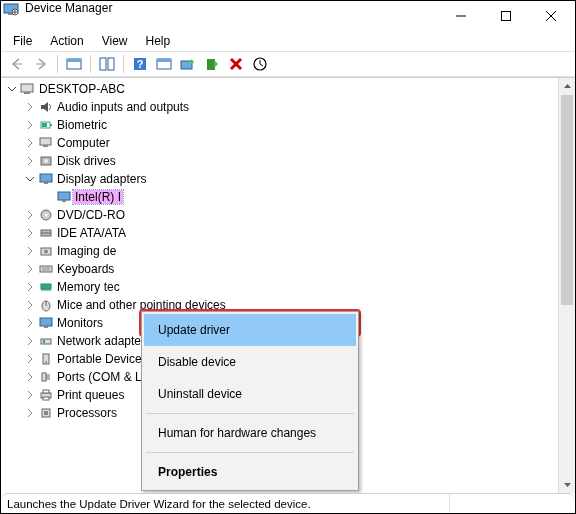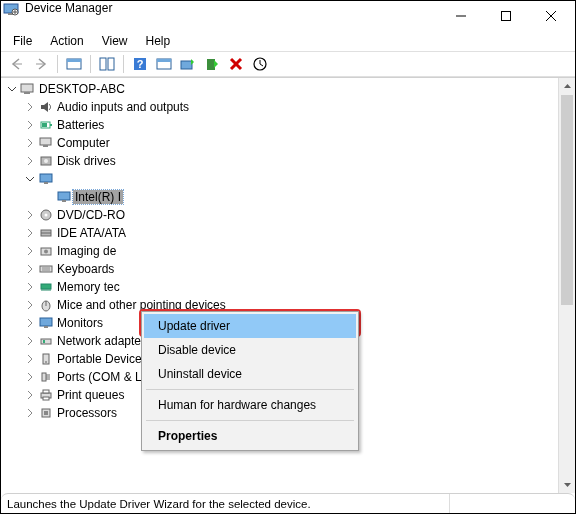--- a/index.html
+++ b/index.html
@@ -28,32 +28,32 @@
   .toolbar { height:26px; display:flex; align-items:center; padding:2px 4px; gap:0; border-top:1px solid #e0e0e0; border-bottom:1px solid #e0e0e0; background:#fff;}
   .tbtn { width:24px; height:22px; display:flex; align-items:center; justify-content:center; border:1px solid transparent;}
   .tbtn.disabled { opacity:0.4; }
   .tsep { width:1px; height:18px; background:#d0d0d0; margin:0 4px;}
   
   .content { flex:1; display:flex; border-top:1px solid #d0d0d0; overflow:hidden; position:relative;}
   .tree { flex:1; overflow:auto; padding:2px 0 2px 0; position:relative;}
   .node { display:flex; align-items:center; height:18px; white-space:nowrap; }
   .node .chev { width:14px; display:flex; align-items:center; justify-content:center;}
   .node .nico { width:18px; height:16px; display:flex; align-items:center; justify-content:center; margin-right:2px;}
-  .node.selected .lbl { background:#a3a3a3; outline:1px dotted #7aa7d8; padding:0 2px; margin-left:-2px;}
+  .node.selected .lbl { background:#f0abfc; outline:1px dotted #7aa7d8; padding:0 2px; margin-left:-2px;}
   .scrollbar { width:17px; background:#f0f0f0; border-left:1px solid #ddd; display:flex; flex-direction:column;}
   .sb-btn{height:17px; display:flex;align-items:center;justify-content:center;background:#f0f0f0;}
   .sb-track{flex:1; position:relative;}
   .sb-thumb{position:absolute; left:2px; right:2px; top:0; height:55%; background:#cdcdcd; border-radius:0;}
   
   .ctxmenu {
     position:absolute; left:140px; top:233px; width:218px;
     background:#f2f2f2; border:1px solid #a0a0a0; box-shadow:2px 2px 3px rgba(0,0,0,0.25);
     padding:2px; z-index:10;
   }
-  .ctxitem { height:24px; display:flex; align-items:center; padding:0 14px; font-size:12px;}
+  .ctxitem { height:32px; display:flex; align-items:center; padding:0 14px; font-size:12px;}
   .ctxitem.hover { background:#91c9f7; }
   .ctxitem.bold { font-weight:bold; }
   .ctxsep { height:1px; background:#d0d0d0; margin:3px 2px;}
   .redbox { position:absolute; border:3px solid #e03030; border-radius:4px; pointer-events:none;}
   
   .statusbar { height:20px; border-top:1px solid #d0d0d0; display:flex; align-items:center; padding:0 6px; font-size:11.5px; background:#fff;border-radius:7px;}
   .statusbar .seg { border-left:1px solid #ddd; height:100%; margin-left:auto; width:120px;}
   .lbl { font-size:12px; }
   .root-lbl { font-size:12px; }
 </style>
@@ -201,21 +201,21 @@
             <path d="M3 1 L7 5 L3 9" fill="none" stroke="#888"></path>
           </svg>
         </span>
       <span class="nico">
           <svg width="14" height="14">
             <rect x="2" y="4" width="9" height="6" fill="none" stroke="#3a7"></rect>
             <rect x="11" y="6" width="2" height="2" fill="#3a7"></rect>
             <rect x="3" y="5" width="5" height="4" fill="#3a7"></rect>
           </svg>
         </span>
-      <span class="lbl">Batteries</span>
+      <span class="lbl">Biometric</span>
     </div>
     <div class="node" style="padding-left:22px">
       <span class="chev">
           <svg width="10" height="10">
             <path d="M3 1 L7 5 L3 9" fill="none" stroke="#888"></path>
           </svg>
         </span>
       <span class="nico">
           <svg width="14" height="14">
             <rect x="1" y="2" width="11" height="7" fill="#ddd" stroke="#666"></rect>
@@ -243,20 +243,21 @@
           <svg width="10" height="10">
             <path d="M1 3 L5 7 L9 3" fill="none" stroke="#404040"></path>
           </svg>
         </span>
       <span class="nico">
           <svg width="14" height="14">
             <rect x="1" y="2" width="12" height="8" fill="#6fa8dc" stroke="#2a6099"></rect>
             <rect x="5" y="10" width="4" height="2" fill="#888"></rect>
           </svg>
         </span>
+      <span class="lbl">Display adapters</span>
     </div>
     <div class="node selected" style="padding-left:40px">
       <span class="chev"></span>
       <span class="nico">
           <svg width="14" height="14">
             <rect x="1" y="2" width="12" height="8" fill="#6fa8dc" stroke="#2a6099"></rect>
             <rect x="5" y="10" width="4" height="2" fill="#888"></rect>
           </svg>
         </span>
       <span class="lbl">Intel(R) I</span>

